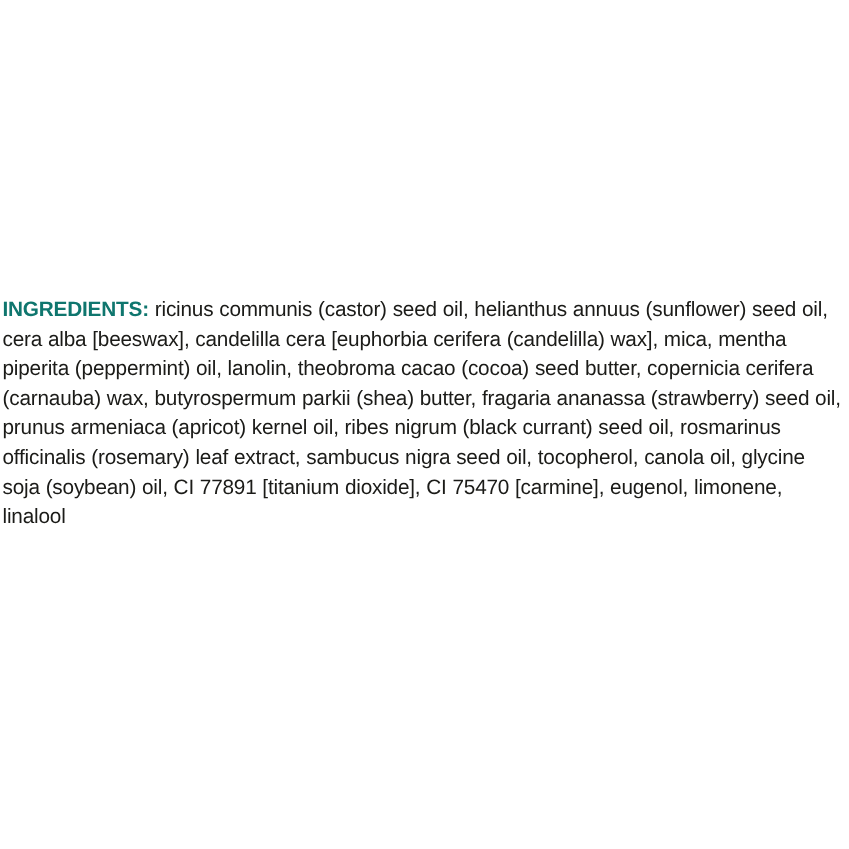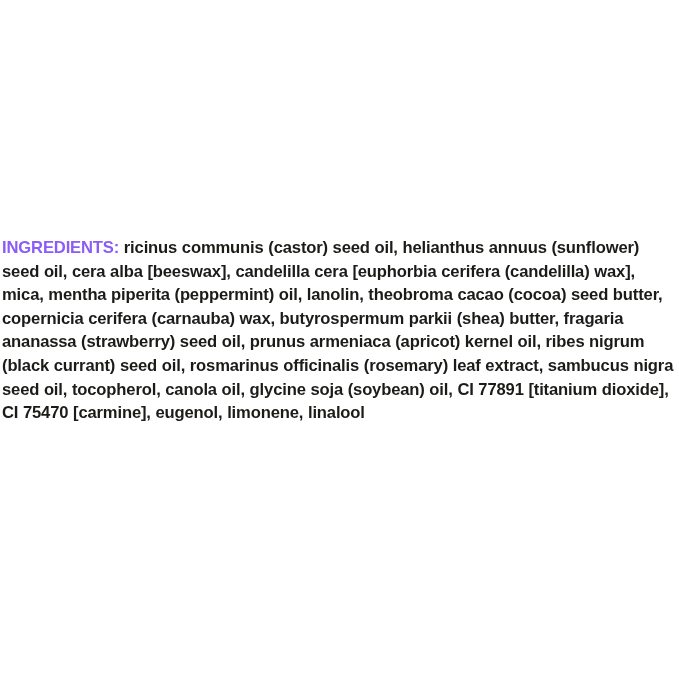--- a/index.html
+++ b/index.html
@@ -33,24 +33,24 @@
     color: #1b1b18;
     font-family: "Liberation Sans", sans-serif;
     font-size: 16.6px;
     line-height: 23.6px;
     letter-spacing: -0.15px;
     text-align: left;
     word-spacing: 0.2px;
   }
   .ingredients-heading {
     font-weight: bold;
-    color: #8b5cf6;
+    color: #0f766e;
   }
   .ingredients-body {
-    font-weight: bold;
+    font-weight: normal;
   }
 </style>
 </head>
 <body>
 
 <div class="page">
   <div class="ingredients-block">
     <p class="ingredients-paragraph"><span class="ingredients-heading">INGREDIENTS:</span><span class="ingredients-body"> ricinus communis (castor) seed oil, helianthus annuus (sunflower) seed oil, cera alba [beeswax], candelilla cera [euphorbia cerifera (candelilla) wax], mica, mentha piperita (peppermint) oil, lanolin, theobroma cacao (cocoa) seed butter, copernicia cerifera (carnauba) wax, butyrospermum parkii (shea) butter, fragaria ananassa (strawberry) seed oil, prunus armeniaca (apricot) kernel oil, ribes nigrum (black currant) seed oil, rosmarinus officinalis (rosemary) leaf extract, sambucus nigra seed oil, tocopherol, canola oil, glycine soja (soybean) oil, CI 77891 [titanium dioxide], CI 75470 [carmine], eugenol, limonene, linalool</span></p>
   </div>
 </div>

